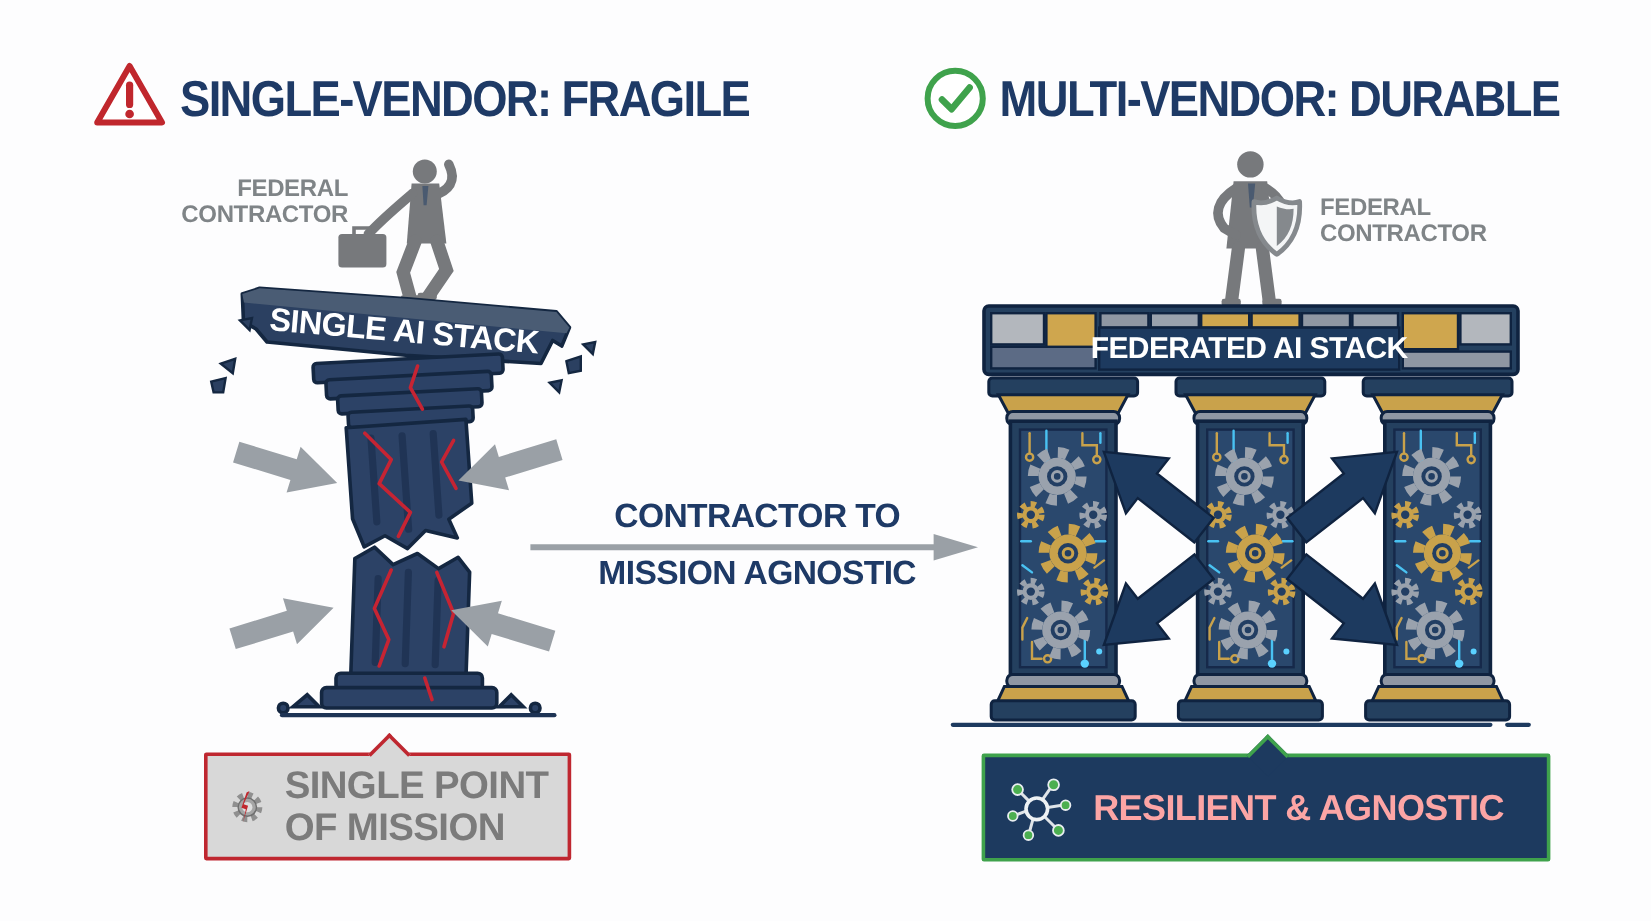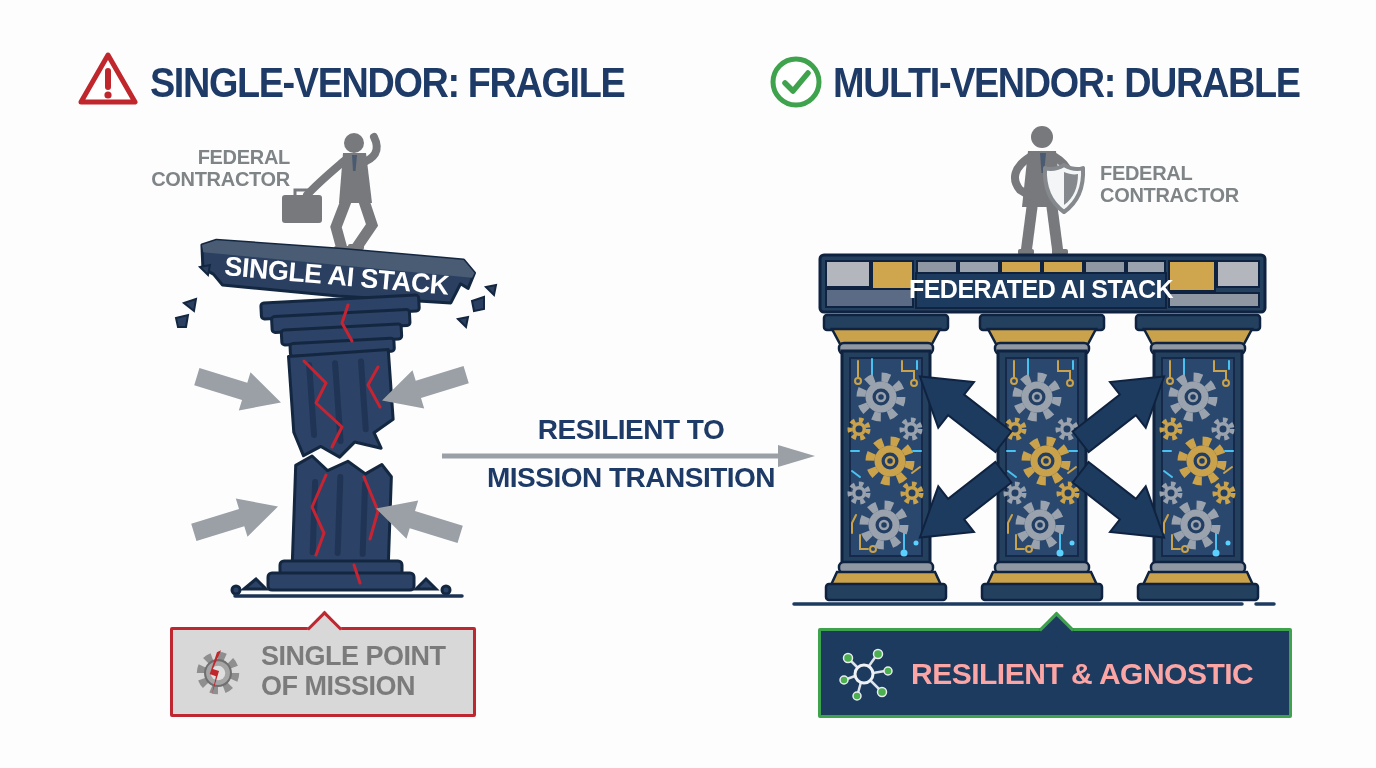--- a/index.html
+++ b/index.html
@@ -26,21 +26,21 @@
   }
   .callout-failure{
     left:170px;top:627px;width:306px;height:90px;background:#d8d8d8;
     border:3px solid #bf2730;padding:0 16px;gap:14px;
   }
   .callout-resilient{
     left:818px;top:628px;width:474px;height:90px;background:#1d3a5f;
     border:3px solid #3fa24c;padding:0 16px;gap:14px;
   }
   .callout-text{font-weight:bold;line-height:1.1;letter-spacing:-.5px;white-space:nowrap;}
-  .callout-failure .callout-text{font-size:27px;color:#7b7b7b;}
+  .callout-failure .callout-text{font-size:32px;color:#7b7b7b;}
   .callout-resilient .callout-text{font-size:30px;color:#fca5a5;}
   .notch{
     position:absolute;top:-14px;left:calc(50% - 11px);width:22px;height:22px;
     transform:rotate(45deg);
   }
   .notch-red{background:#d8d8d8;border-top:3px solid #bf2730;border-left:3px solid #bf2730;}
   .notch-green{background:#1d3a5f;border-top:3px solid #3fa24c;border-left:3px solid #3fa24c;}
 </style>
 </head>
 <body>
@@ -253,26 +253,26 @@
 
   <div class="contractor-label" style="left:140px;top:146px;width:150px;text-align:right;">
     <div>FEDERAL</div>
     <div>CONTRACTOR</div>
   </div>
   <div class="contractor-label" style="left:1100px;top:162px;width:170px;text-align:left;">
     <div>FEDERAL</div>
     <div>CONTRACTOR</div>
   </div>
 
-  <div class="transition-text" style="left:436px;top:414px;">RESILIENT TO</div>
+  <div class="transition-text" style="left:436px;top:414px;">CONTRACTOR TO</div>
   <svg class="abs" style="left:438px;top:444px;" width="380" height="24" viewBox="0 0 380 24">
     <line x1="4" y1="12" x2="342" y2="12" stroke="#9aa0a6" stroke-width="5"></line>
     <polygon points="340,1 377,12 340,23" fill="#9aa0a6"></polygon>
   </svg>
-  <div class="transition-text" style="left:436px;top:462px;">MISSION TRANSITION</div>
+  <div class="transition-text" style="left:436px;top:462px;">MISSION AGNOSTIC</div>
 
   <div class="callout callout-failure">
     <div class="notch notch-red"></div>
     <svg width="58" height="58" viewBox="0 0 56 56">
       <circle cx="28" cy="29" r="16" fill="none" stroke="#8f8f8f" stroke-width="9" stroke-dasharray="6.7 5.8"></circle>
       <circle cx="28" cy="29" r="12.5" fill="#a5a5a5" stroke="#6f6f6f" stroke-width="2"></circle>
       <circle cx="28" cy="29" r="7" fill="#dedede"></circle>
       <polygon points="31,7 23,25 29,27 22,50 26,32 20,30 27,9" fill="#c0272d"></polygon>
     </svg>
     <div class="callout-text">

